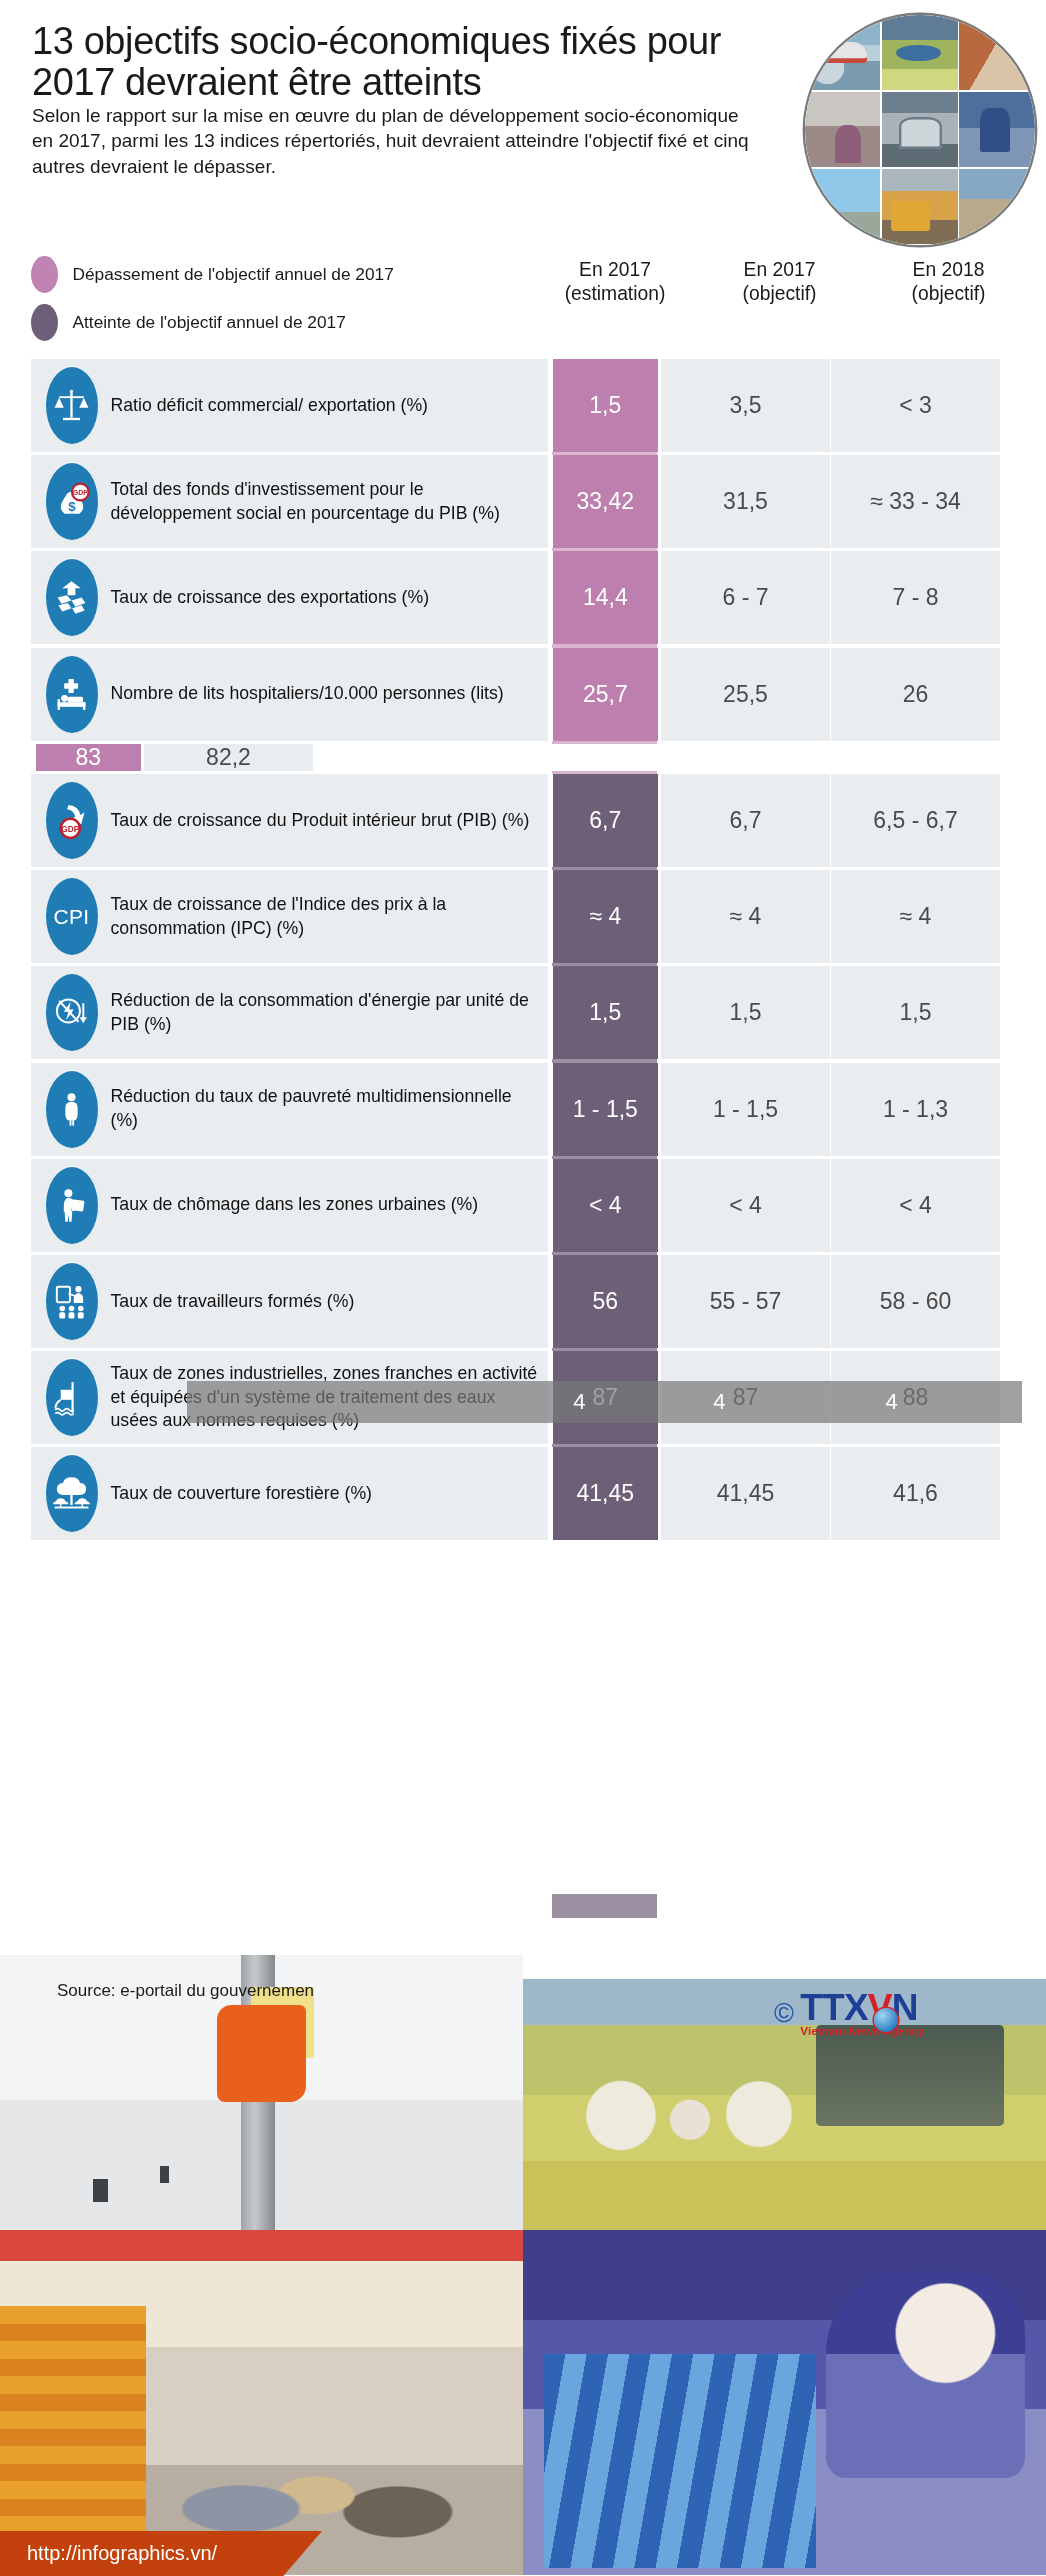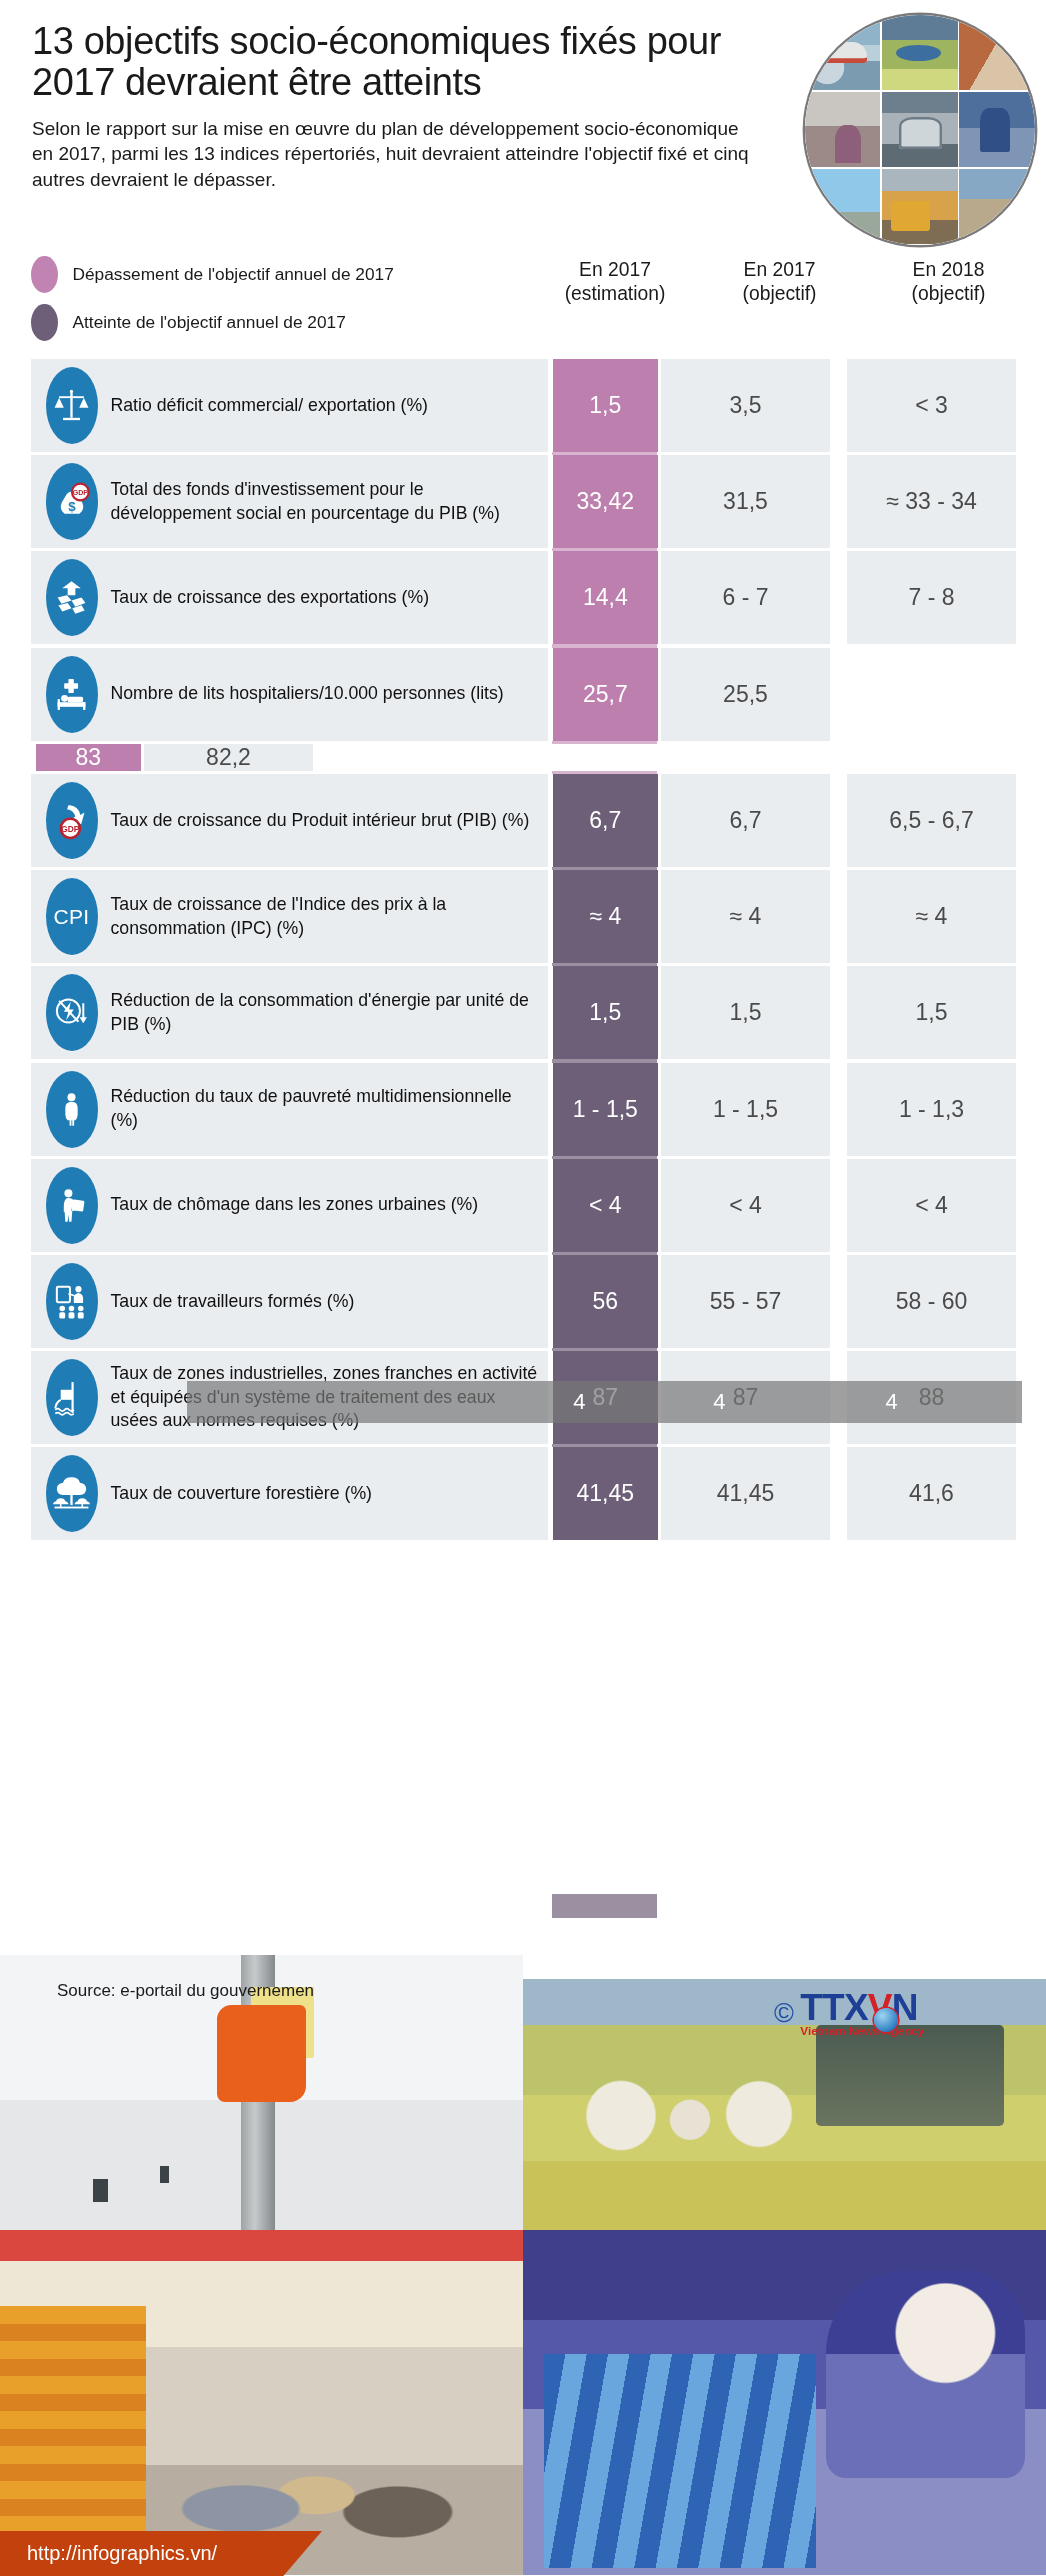--- a/index.html
+++ b/index.html
@@ -17,21 +17,20 @@
   #header { position: relative; padding: 21px 32px 0 32px; height: 241px; }
   #title {
     font-size: 38px;
     line-height: 1.08;
     font-weight: 400;
     color: #1a1a1a;
     letter-spacing: -0.4px;
     max-width: 724px;
   }
   #subtitle {
-    margin-top: 13px;
     font-size: 19px;
     line-height: 1.33;
     color: #1a1a1a;
     max-width: 724px;
   }
 
   
   #collage {
     position: absolute;
     top: 14.5px; right: 11.3px;
@@ -116,21 +115,21 @@
   }
   .cell-val {
     display: flex;
     align-items: center;
     justify-content: center;
     font-size: 23px;
     color: #4a4a4a;
     background: #e9edf0;
   }
   .v1 { width: 105px; color: #ffffff; margin: 0 3.2px 0 4.8px; }
-  .v2 { width: 169px; margin-right: 17px; }
+  .v2 { width: 169px; margin-right: 1px; }
   .v3 { width: 169px; }
   .over .v1 { background: #bd80ae; }
   .meet .v1 { background: #6c5f77; }
 
   
   .v1-spacer {
     position: absolute;
     left: 521px;
     width: 105px;
     height: 3.2px;
@@ -385,20 +384,21 @@
             <rect x="19" y="27" width="20" height="7" rx="2"></rect>
             <rect x="6" y="34" width="36" height="6"></rect>
             <rect x="6" y="30" width="3" height="14"></rect>
             <rect x="39" y="34" width="3" height="10"></rect>
           </svg>
         </div>
         <div class="label-text">Nombre de lits hospitaliers/10.000 personnes (lits)</div>
       </div>
       <div class="cell-val v1">25,7</div>
       <div class="cell-val v2">25,5</div>
+      <div class="cell-val v3">26</div>
       <div class="v1-spacer"></div>
     </div>
     <div class="row over">
       <div class="cell-val v1">83</div>
       <div class="cell-val v2">82,2</div>
       <div class="v1-spacer"></div>
     </div>
     <div class="row meet">
       <div class="cell-label">
         <div class="icon-wrap">

